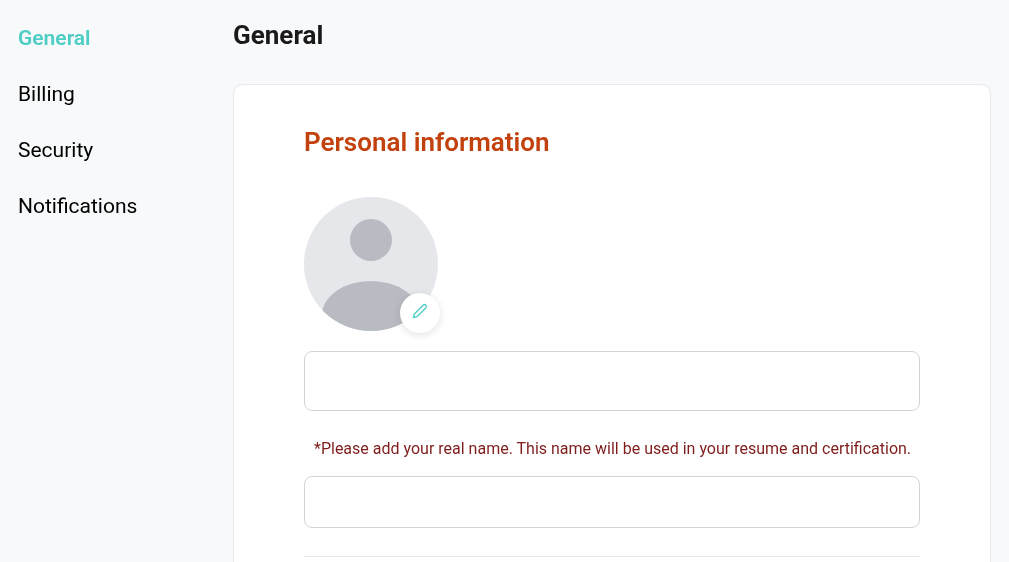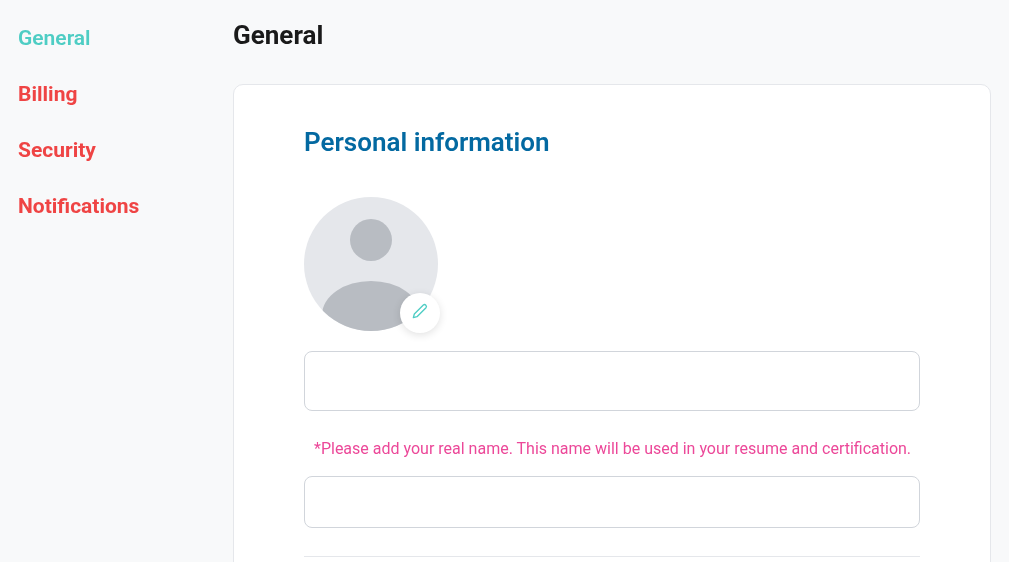--- a/index.html
+++ b/index.html
@@ -10,24 +10,24 @@
       height: 562px;
       overflow: hidden;
       display: flex;
     }
     .sidebar {
       width: 215px;
       padding: 26px 0 0 18px;
     }
     .sidebar-item {
       font-size: 21px;
-      color: #ef4444;
+      color: #000000;
       margin-bottom: 32px;
       cursor: pointer;
-      font-weight: 700;
+      font-weight: 400;
     }
     .sidebar-item.active {
       color: #4ecdc4;
       font-weight: 600;
     }
     .main {
       flex: 1;
       padding: 20px 18px 0 18px;
     }
     .page-title {
@@ -39,21 +39,21 @@
     .card {
       background: #fff;
       border: 1px solid #e5e7eb;
       border-radius: 10px;
       padding: 42px 70px 0 70px;
       min-height: 500px;
     }
     .card-title {
       font-size: 26px;
       font-weight: 600;
-      color: #0369a1;
+      color: #c2410c;
       margin-bottom: 40px;
     }
     .avatar-wrap {
       position: relative;
       width: 134px;
       height: 134px;
       margin-bottom: 20px;
     }
     .avatar {
       width: 134px;
@@ -115,21 +115,21 @@
       font-size: 16px;
       margin-bottom: 20px;
       background: #fff;
     }
     .text-input.second {
       height: 52px;
       margin-bottom: 28px;
     }
     .helper {
       font-size: 16px;
-      color: #ec4899;
+      color: #7f1d1d;
       line-height: 2.2;
       margin-bottom: 10px;
       padding-left: 10px;
     }
     .divider {
       border: none;
       border-top: 1px solid #e5e7eb;
     }
   </style>
 </head>

